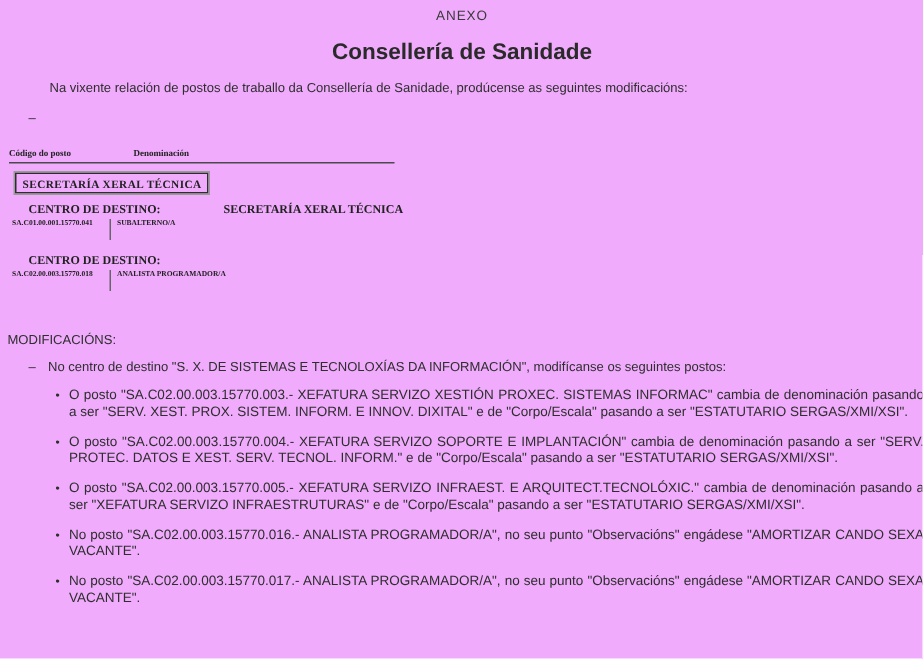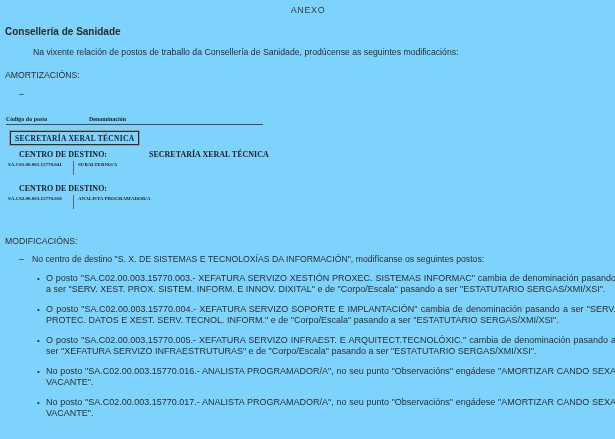--- a/index.html
+++ b/index.html
@@ -1,23 +1,23 @@
 <!DOCTYPE html>
 <html><head>
 <meta charset="utf-8">
 <style>
   * { margin:0; padding:0; box-sizing:border-box; }
   html,body { background:#ffffff; }
   .page {
-    width:615px; height:439px; background:#7dd3fc; overflow:hidden;
+    width:615px; height:439px; background:#f0abfc; overflow:hidden;
     font-family:"Liberation Sans", sans-serif; color:#2e2e2e;
     padding:5px 4px 0 5px; position:relative;
   }
   .doc-title { text-align:center; font-size:9px; letter-spacing:0.6px; color:#3a3a3a; }
-  .doc-sub { text-align:left; font-weight:bold; font-size:10px; color:#2a2a2a; }
+  .doc-sub { text-align:center; font-weight:bold; font-size:15px; color:#2a2a2a; }
   .doc-sub.org { margin-top:11px; }
   .doc-sub.staff { margin-top:8px; }
   .intro { margin-top:10px; font-size:8.7px; line-height:11px; text-indent:28px; }
   .sec-heading { margin-top:12px; font-size:8.7px; }
   .dash-item { display:flex; margin-top:9px; padding-left:14px; font-size:8.7px; line-height:11px; }
   .dash-item .dash { width:13px; flex:0 0 13px; }
   
   .rpt { font-family:"Liberation Serif", serif; color:#222; }
   .thead { display:flex; width:257px; margin-left:1px; margin-top:16px;
            padding-bottom:2px; border-bottom:1px solid #4a4a4a;
@@ -45,21 +45,20 @@
 <body>
 
 <div class="page">
 
   <div class="doc-title">ANEXO</div>
   <div class="doc-sub org">Consellería de Sanidade</div>
 
   <p class="intro">Na vixente relación de postos de traballo da Consellería de Sanidade, prodúcense as seguintes modificacións:</p>
 
   <div class="amort-block">
-    <div class="sec-heading">AMORTIZACIÓNS:</div>
 
     <div class="dash-item">
       <span class="dash">–</span>
     </div>
 
     <div class="rpt">
       <div class="thead">
         <span class="c1">Código do posto</span>
         <span class="c2">Denominación</span>
       </div>

